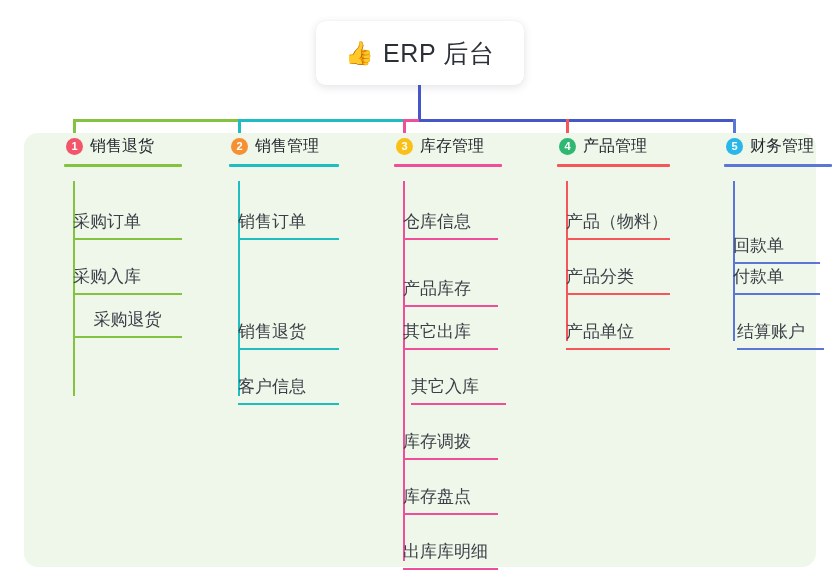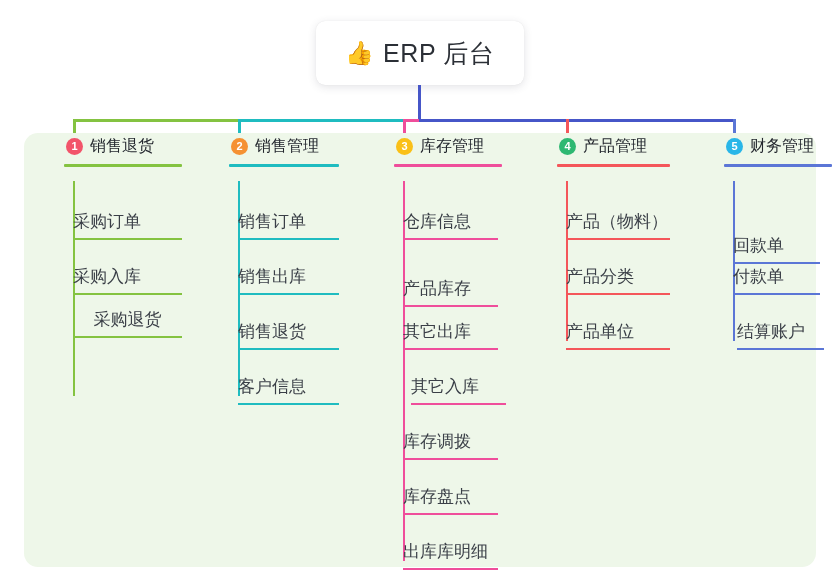--- a/index.html
+++ b/index.html
@@ -115,24 +115,20 @@
           <div class="col-head">
             <span class="badge" style="background: rgb(245, 145, 51);">2</span>
             <span class="col-title">销售管理</span>
           </div>
           <div class="head-rule" style="background: rgb(31, 188, 192); width: 110px;"></div>
           <div class="spine" style="background: rgb(31, 188, 192); left: 9px; top: 48px; height: 215px;"></div>
           <div class="item" style="top: 77px; left: 9px;">
             <div class="item-label">销售订单</div>
             <div class="item-rule" style="background: rgb(31, 188, 192); width: 101px;"></div>
           </div>
-          <div class="item" style="top: 132px; left: 9px;">
-            <div class="item-label">销售出库</div>
-            <div class="item-rule" style="background: rgb(31, 188, 192); width: 101px;"></div>
-          </div>
           <div class="item" style="top: 187px; left: 9px;">
             <div class="item-label">销售退货</div>
             <div class="item-rule" style="background: rgb(31, 188, 192); width: 101px;"></div>
           </div>
           <div class="item" style="top: 242px; left: 9px;">
             <div class="item-label">客户信息</div>
             <div class="item-rule" style="background: rgb(31, 188, 192); width: 101px;"></div>
           </div>
         </div>
         <div class="col" style="left: 370px; width: 108px;">

